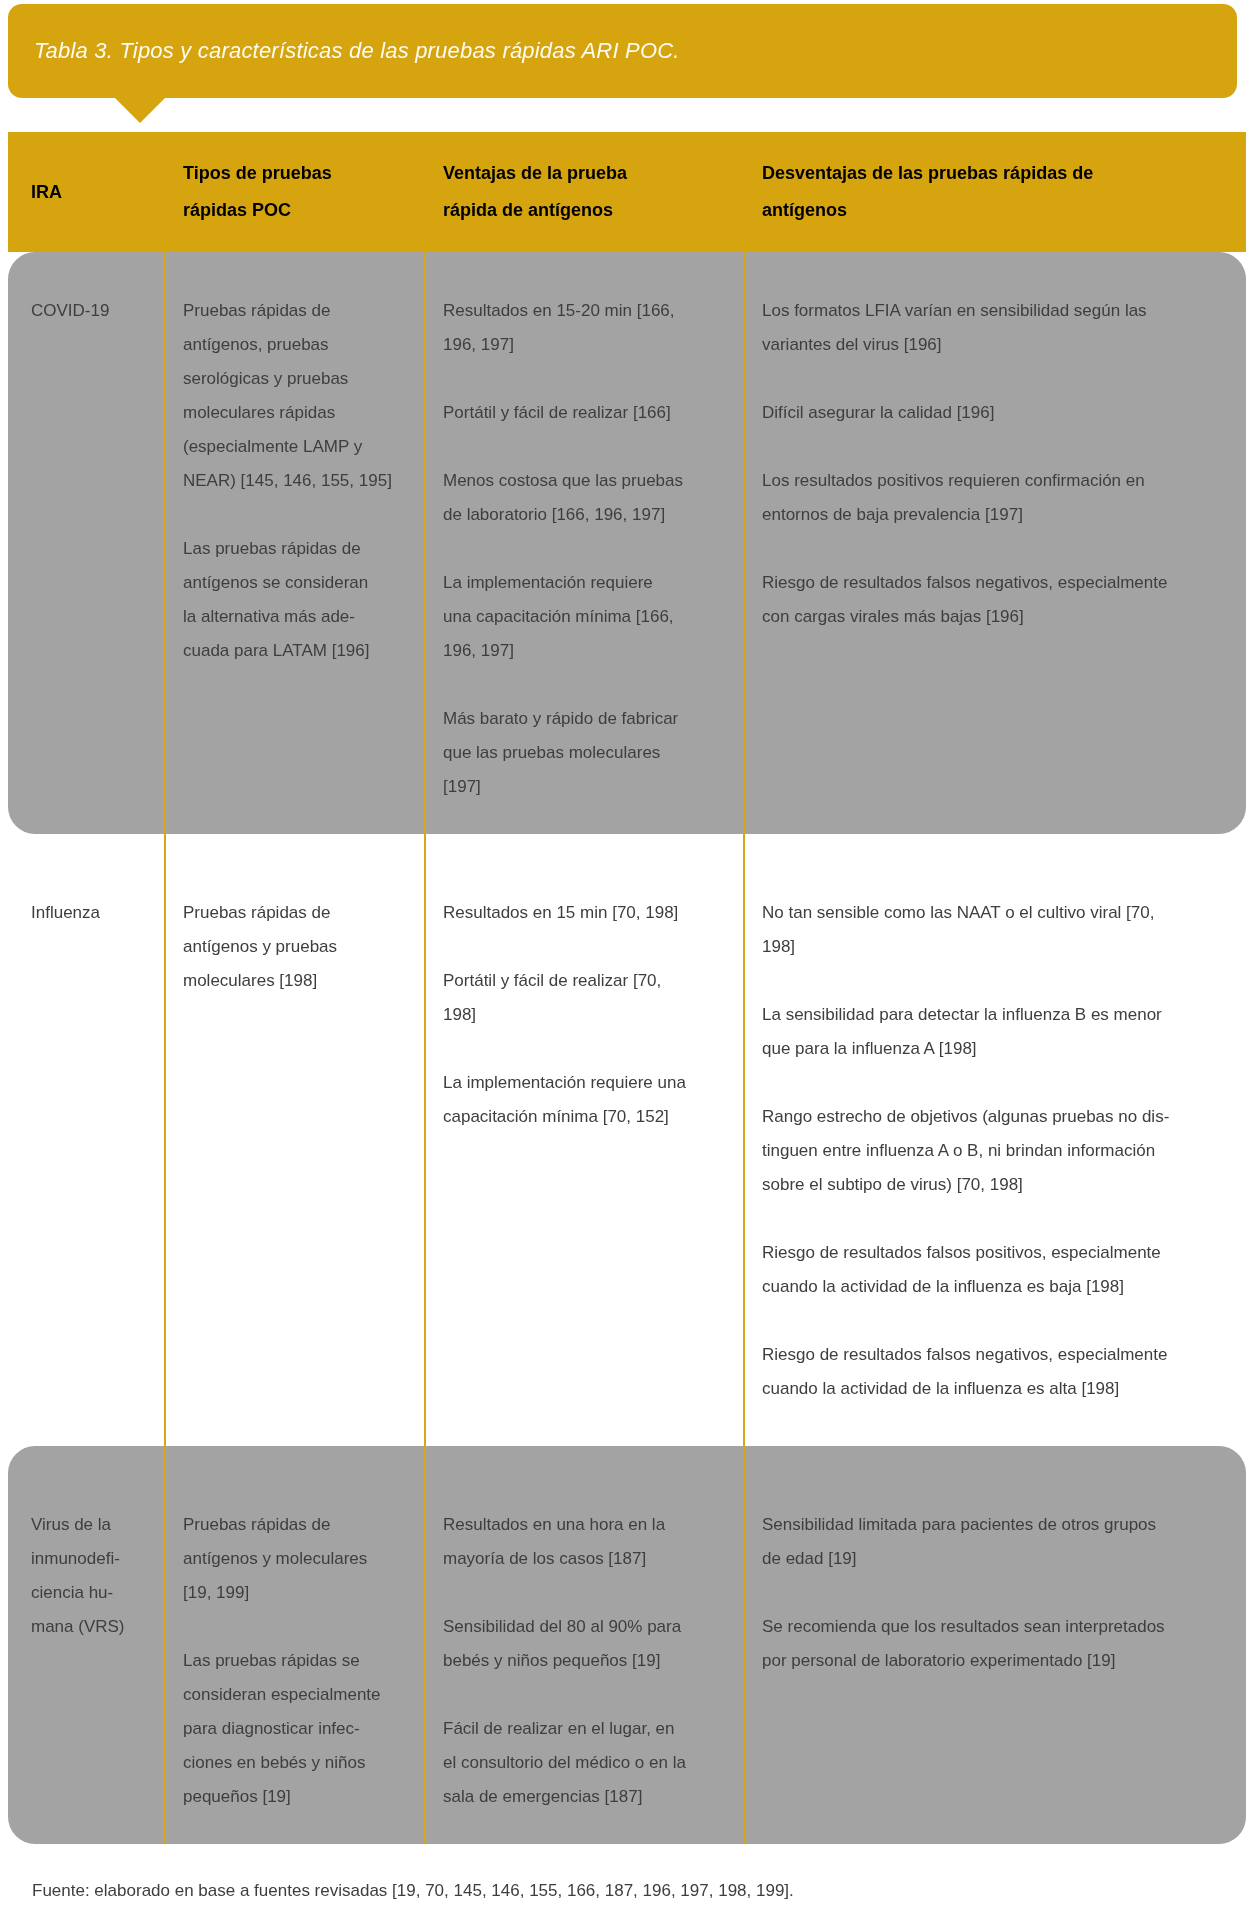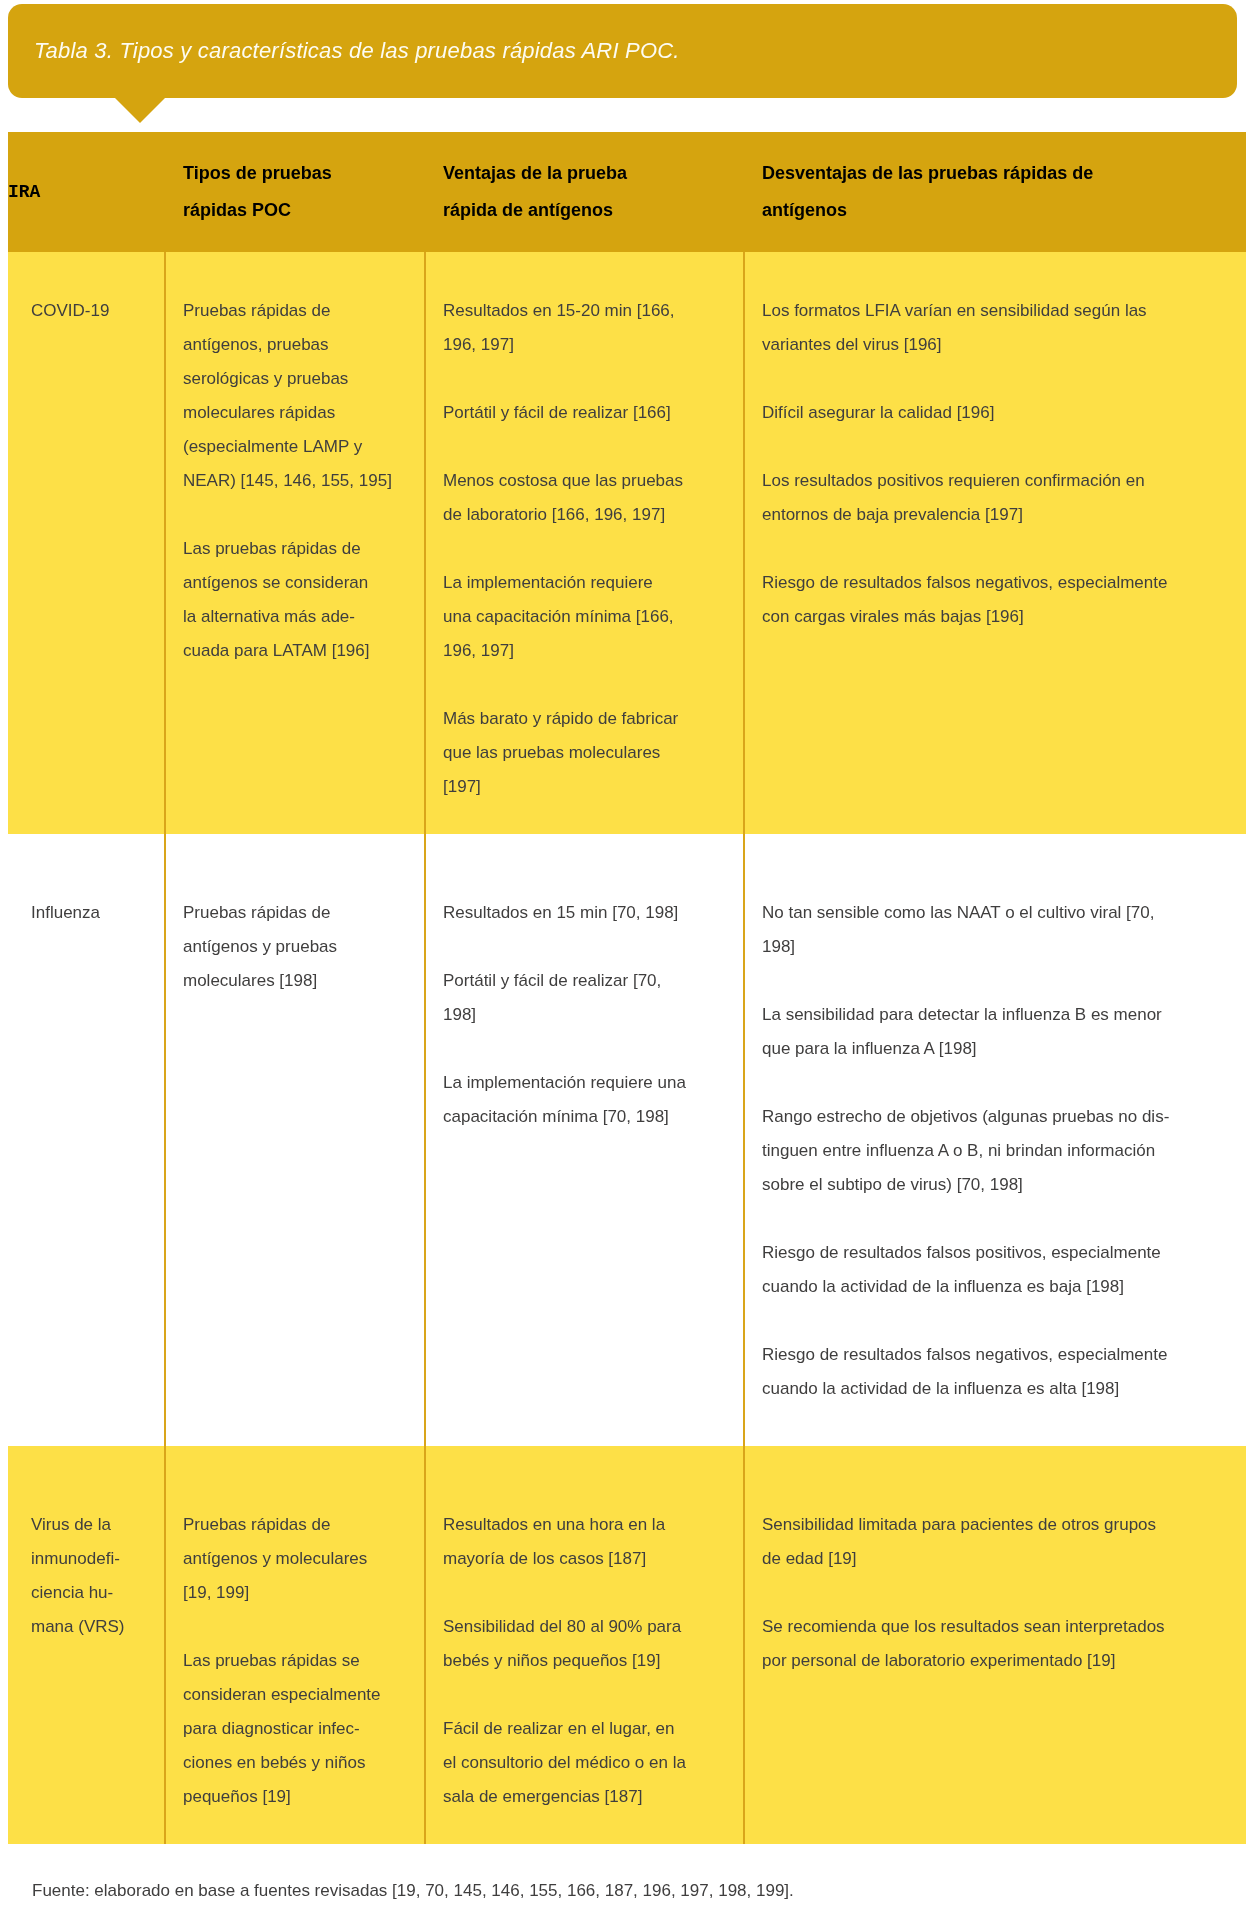--- a/index.html
+++ b/index.html
@@ -25,33 +25,33 @@
   .thead{
     margin:34px 0 0 8px;width:1238px;height:120px;
     background:var(--gold);display:flex;box-sizing:border-box;
   }
   .hcell{display:flex;align-items:center;box-sizing:border-box;}
   .hlabel{
     color:#000000;font-weight:700;font-size:18px;line-height:37px;
     white-space:pre-line;
   }
   .trow{margin-left:8px;width:1238px;display:flex;box-sizing:border-box;}
-  .trow.gray{background:#fde047;}
+  .trow.gray{background:#a3a3a3;border-radius:27px;}
   .trow.white{background:#ffffff;}
   .r1{min-height:578px;}
   .r2{min-height:612px;}
   .r3{min-height:380px;}
   .cell{box-sizing:border-box;font-size:17px;line-height:34px;}
   .cell p{margin:34px 0 0 0;white-space:pre-line;}
   .cell p:first-child{margin-top:0;}
   .c1{width:156px;padding:42px 8px 30px 23px;}
   .c2{width:260px;padding:42px 16px 30px 17px;border-left:2px solid var(--divider);}
   .c3{width:319px;padding:42px 16px 30px 17px;border-left:2px solid var(--divider);}
   .c4{width:503px;padding:42px 45px 30px 17px;border-left:2px solid var(--divider);}
-  .hc1{width:156px;font-family:Liberation Mono, monospace;}
+  .hc1{width:156px;padding-left:23px;}
   .hc2{width:260px;padding-left:19px;}
   .hc3{width:319px;padding-left:19px;}
   .hc4{width:503px;padding-left:19px;}
   .r2 .cell,.r3 .cell{padding-top:62px;}
   .footer{position:relative;height:98px;}
   .source-note{
     position:absolute;top:37px;left:32px;font-size:17px;color:#3f3e3e;
   }
   :root{--gold:#d5a40f;--divider:#d9a51a;}
 </style>
@@ -130,21 +130,21 @@
     <div class="cell c2">
       <p>Pruebas rápidas de
 antígenos y pruebas
 moleculares [198]</p>
     </div>
     <div class="cell c3">
       <p>Resultados en 15 min [70, 198]</p>
       <p>Portátil y fácil de realizar [70,
 198]</p>
       <p>La implementación requiere una
-capacitación mínima [70, 198]</p>
+capacitación mínima [70, 152]</p>
     </div>
     <div class="cell c4">
       <p>No tan sensible como las NAAT o el cultivo viral [70,
 198]</p>
       <p>La sensibilidad para detectar la influenza B es menor
 que para la influenza A [198]</p>
       <p>Rango estrecho de objetivos (algunas pruebas no dis-
 tinguen entre influenza A o B, ni brindan información
 sobre el subtipo de virus) [70, 198]</p>
       <p>Riesgo de resultados falsos positivos, especialmente

